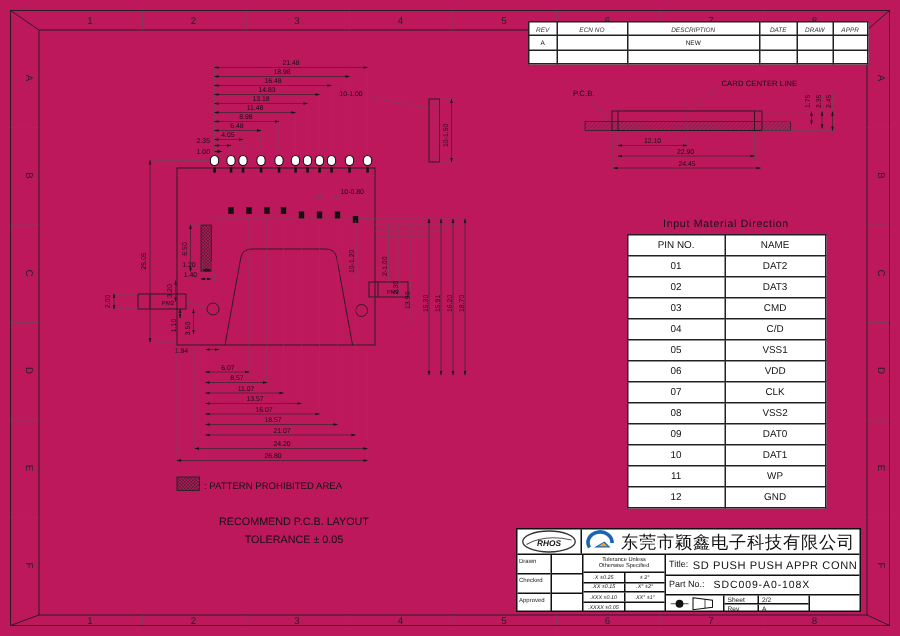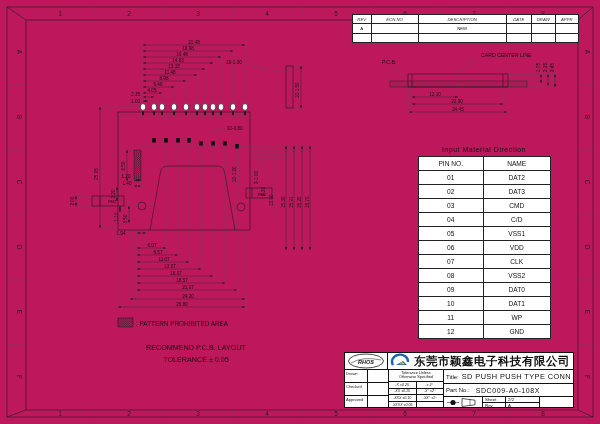--- a/index.html
+++ b/index.html
@@ -28,21 +28,21 @@
   #pinwrap{left:416px;top:146px;width:136px;}
   #pin-title{font-size:7px;text-align:center;letter-spacing:0.5px;margin-bottom:3px;}
   #pintbl{width:133px;margin:0 auto;}
   #pintbl td{font-size:6.6px;height:13px;}
   
   #tb{left:344px;top:352px;width:230px;height:56px;background:#fff;border:1px solid #111;
       box-sizing:border-box;display:flex;flex-direction:column;}
   #tb .r1{height:19px;display:flex;border-bottom:0.8px solid #111;}
   #tb .certcell{width:42px;border-right:0.8px solid #111;display:flex;align-items:center;justify-content:center;}
   #tb .compcell{flex:1;display:flex;align-items:center;padding-left:2px;gap:2px;overflow:hidden;}
-  #tb .company{font-size:11.5px;font-weight:bold;white-space:nowrap;letter-spacing:0.5px;}
+  #tb .company{font-size:11.5px;font-weight:normal;white-space:nowrap;letter-spacing:0.5px;}
   #tb .rbody{flex:1;display:flex;}
   .sigcol{width:22px;display:flex;flex-direction:column;border-right:0.8px solid #111;}
   .sigcol div{flex:1;border-bottom:0.8px solid #111;font-size:4px;padding:1px 0 0 1px;color:#222;}
   .sigcol div:last-child{border-bottom:none;}
   .sigval{width:20px;display:flex;flex-direction:column;border-right:0.8px solid #111;}
   .sigval div{flex:1;border-bottom:0.8px solid #111;}
   .sigval div:last-child{border-bottom:none;}
   .tolcol{width:54px;border-right:0.8px solid #111;display:flex;flex-direction:column;}
   .tolhead{font-size:3.8px;text-align:center;line-height:1.15;border-bottom:0.6px solid #111;padding:1px 0;}
   .tolrow{flex:1;display:flex;border-bottom:0.6px solid #111;}
@@ -481,21 +481,21 @@
             <span>.XX° ±1°</span>
           </div>
       <div class="tolrow">
             <span>.XXXX ±0.05</span>
             <span></span>
           </div>
     </div>
     <div class="rightcol">
       <div class="titlerow">
         <span class="lab">Title:</span>
-        <span class="val">SD  PUSH  PUSH  TYPE  CONN</span>
+        <span class="val">SD  PUSH  PUSH  APPR  CONN</span>
       </div>
       <div class="partrow">
         <span class="lab">Part  No.:</span>
         <span class="val">SDC009-A0-108X</span>
       </div>
       <div class="botrow">
         <div class="projcell">
           <svg width="32" height="11" viewBox="0 0 32 11">
             <line x1="0" y1="5.5" x2="12" y2="5.5" stroke="#111" stroke-width="0.5"></line>
             <circle cx="6" cy="5.5" r="2.6" fill="#111"></circle>

